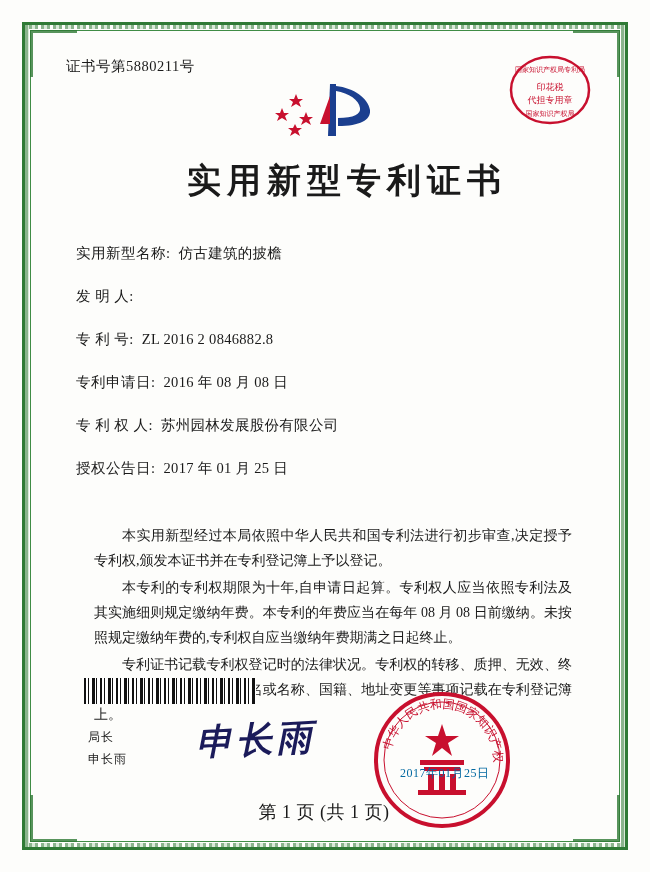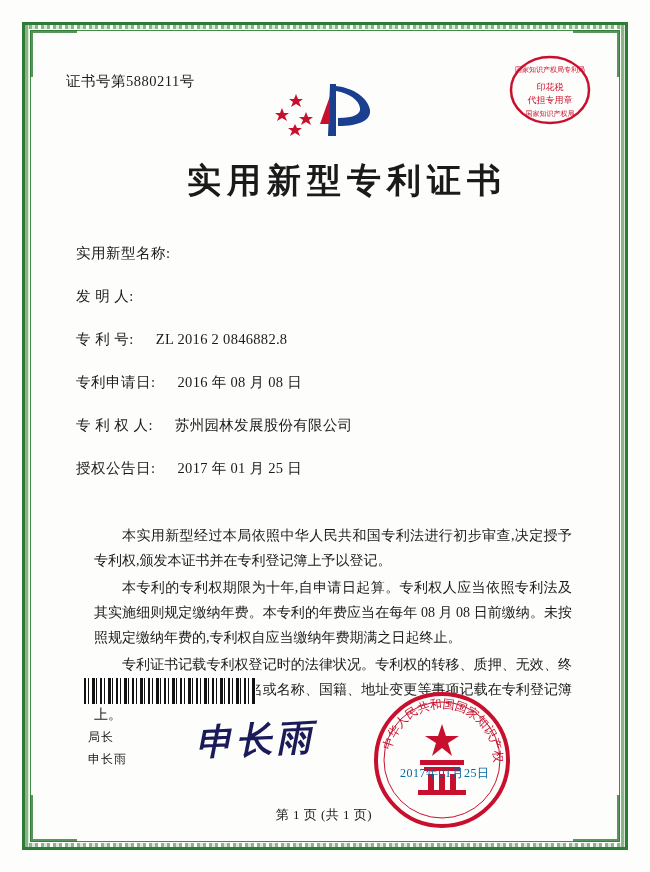--- a/index.html
+++ b/index.html
@@ -68,21 +68,21 @@
   }
   .corner.tl { left: 30px;  top: 30px;    border-right: none; border-bottom: none; }
   .corner.tr { right: 30px; top: 30px;    border-left: none;  border-bottom: none; }
   .corner.bl { left: 30px;  bottom: 30px; border-right: none; border-top: none; }
   .corner.br { right: 30px; bottom: 30px; border-left: none;  border-top: none; }
 
   
   .cert-no {
     position: absolute;
     left: 66px;
-    top: 72px;
+    top: 57px;
     font-size: 14.5px;
     letter-spacing: .5px;
     white-space: nowrap;
   }
 
   .logo {
     position: absolute;
     left: 272px;
     top: 78px;
     width: 110px;
@@ -116,21 +116,20 @@
     left: 76px;
     top: 244px;
     width: 500px;
     font-size: 14.5px;
   }
   .field-row {
     display: flex;
     align-items: baseline;
     margin-bottom: 24px;
     white-space: nowrap;
-    gap: 14px;
   }
   .field-label {
     flex: 0 0 auto;
     margin-right: 8px;
     letter-spacing: .5px;
   }
   .field-value {
     flex: 1 1 auto;
     letter-spacing: .3px;
   }
@@ -203,21 +202,21 @@
     letter-spacing: .5px;
     white-space: nowrap;
   }
 
   .page-num {
     position: absolute;
     left: 0;
     right: 2px;
     bottom: 48px;
     text-align: center;
-    font-size: 13px;
+    font-size: 18px;
     letter-spacing: .5px;
   }
 </style>
 </head>
 <body>
 
 <div class="page">
 
   <div class="border-outer"></div>
   <div class="border-pattern"></div>
@@ -252,20 +251,21 @@
       <text x="42" y="55" text-anchor="middle" font-size="9" fill="#c8102e" font-family="'Liberation Serif',serif">代担专用章</text>
       <text x="42" y="68" text-anchor="middle" font-size="7" fill="#c8102e" font-family="'Liberation Serif',serif">国家知识产权局</text>
     </svg>
   </div>
 
   <div class="title">实用新型专利证书</div>
 
   <div class="fields">
     <div class="field-row">
       <span class="field-label">实用新型名称:</span>
+      <span class="field-value">仿古建筑的披檐</span>
     </div>
     <div class="field-row">
       <span class="field-label">发 明 人:</span>
     </div>
     <div class="field-row">
       <span class="field-label">专 利 号:</span>
       <span class="field-value">ZL 2016 2 0846882.8</span>
     </div>
     <div class="field-row">
       <span class="field-label">专利申请日:</span>

